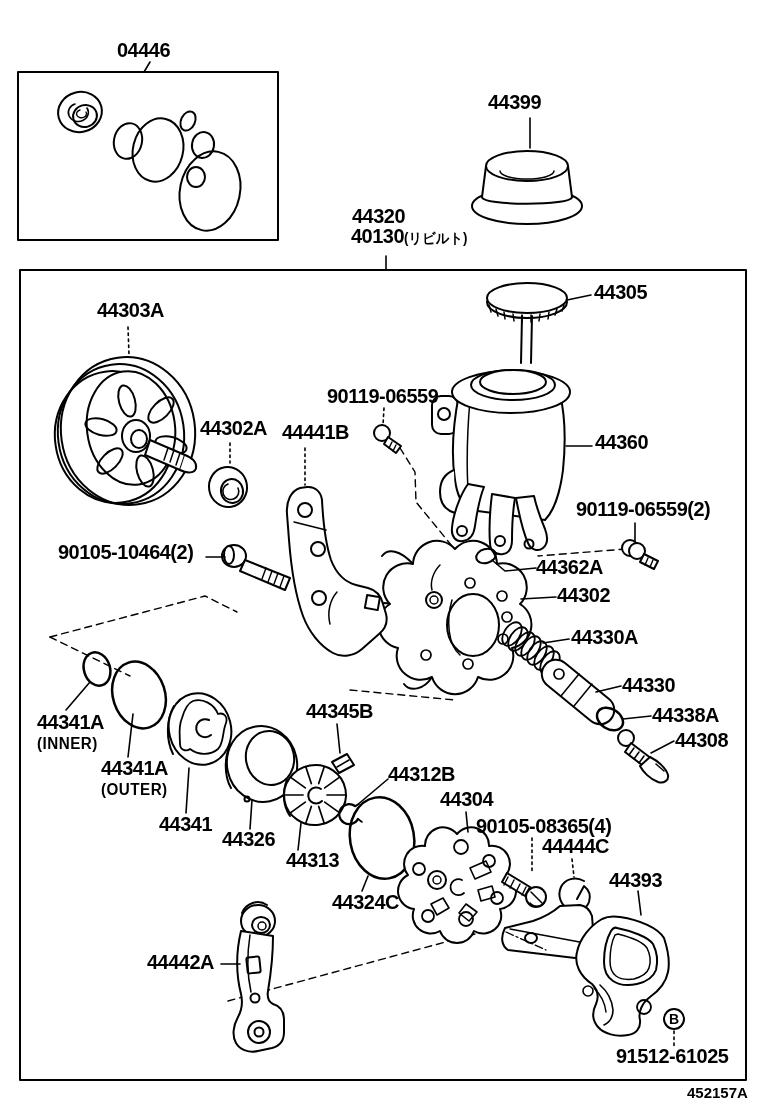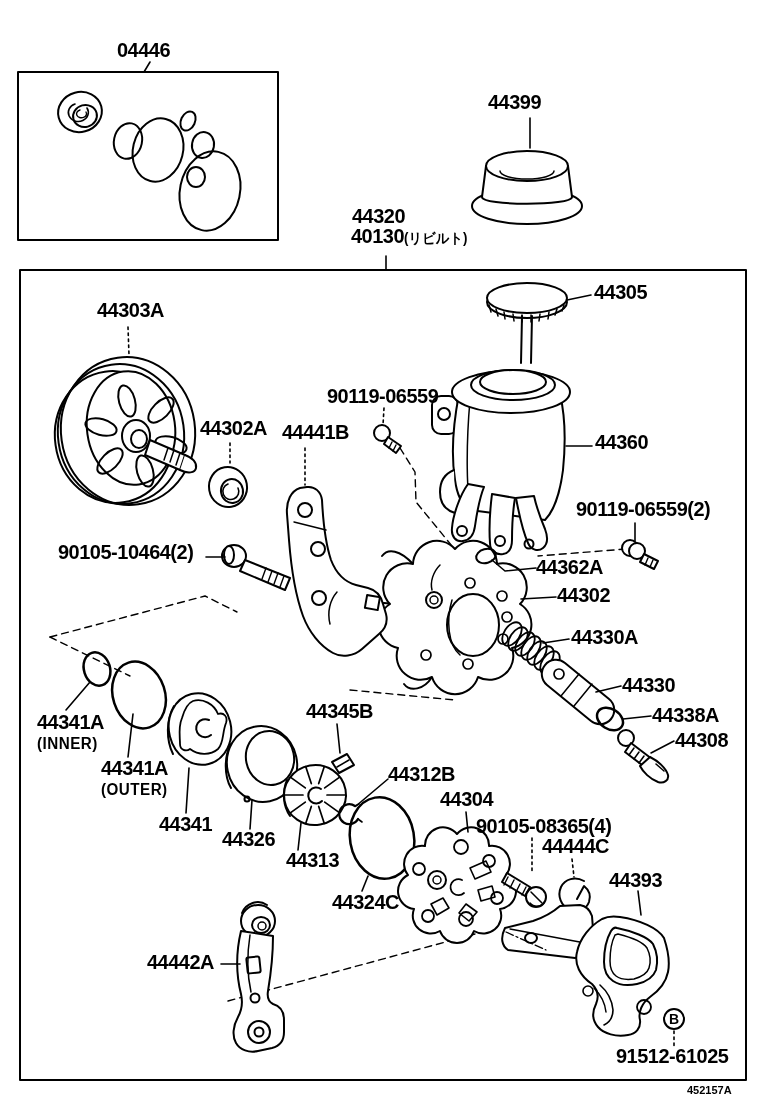--- a/index.html
+++ b/index.html
@@ -3,21 +3,21 @@
 <meta charset="utf-8">
 <style>
   html,body{margin:0;padding:0;background:#fff;}
   .stage{position:relative;width:760px;height:1112px;background:#ffffff;overflow:hidden;
          font-family:"Liberation Sans","DejaVu Sans",sans-serif;}
   svg.art{position:absolute;left:0;top:0;}
   .plbl{position:absolute;font-weight:bold;font-size:21px;line-height:19px;color:#000;
         white-space:nowrap;letter-spacing:-0.5px;transform:scale(0.95,1);transform-origin:left top;}
   .plbl .note{display:block;font-size:16px;letter-spacing:0.5px;margin-top:3px;}
   .plbl .suffix{font-size:14px;letter-spacing:0;font-weight:bold;}
-  .figcode{position:absolute;font-weight:bold;font-size:11px;color:#000;letter-spacing:0;}
+  .figcode{position:absolute;font-weight:bold;font-size:15px;color:#000;letter-spacing:0;}
   .bletter{position:absolute;font-weight:bold;font-size:14px;color:#000;width:20px;text-align:center;}
 </style>
 </head>
 <body>
 
 <div class="stage">
 
 <svg class="art" width="760" height="1112" viewBox="0 0 760 1112">
   <g stroke="#000" stroke-width="2" fill="none" stroke-linecap="round" stroke-linejoin="round">
 

